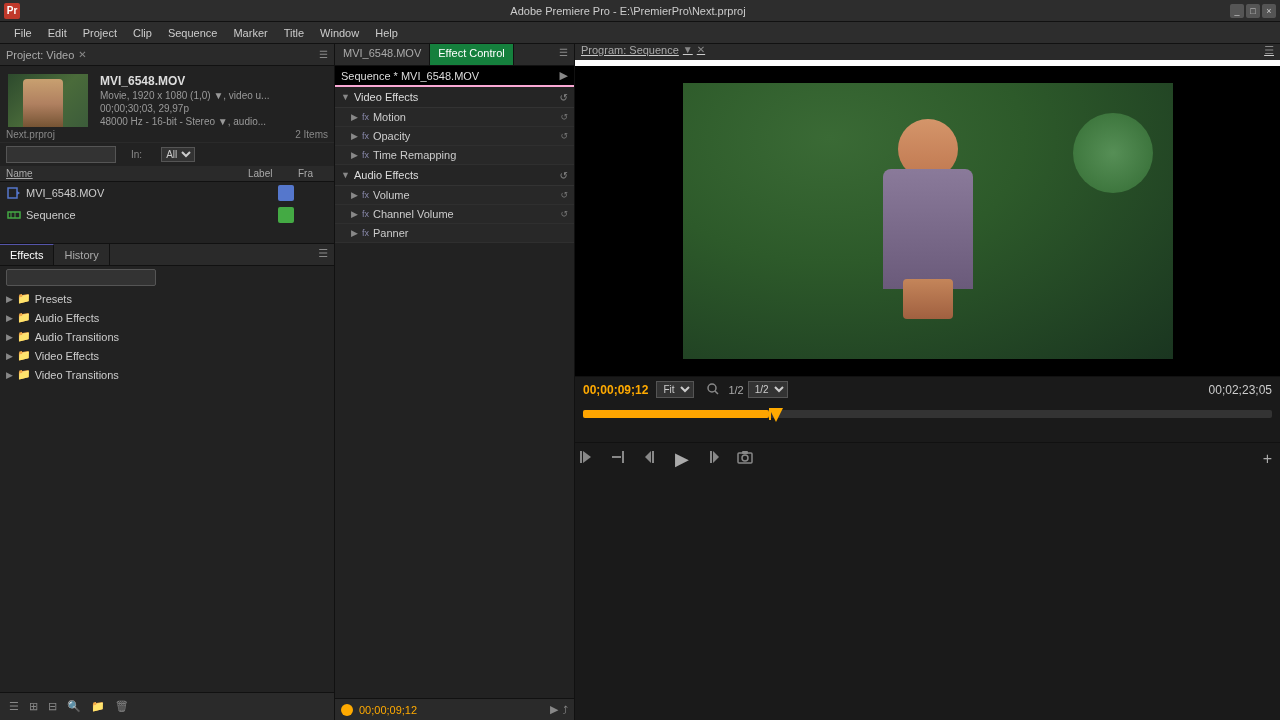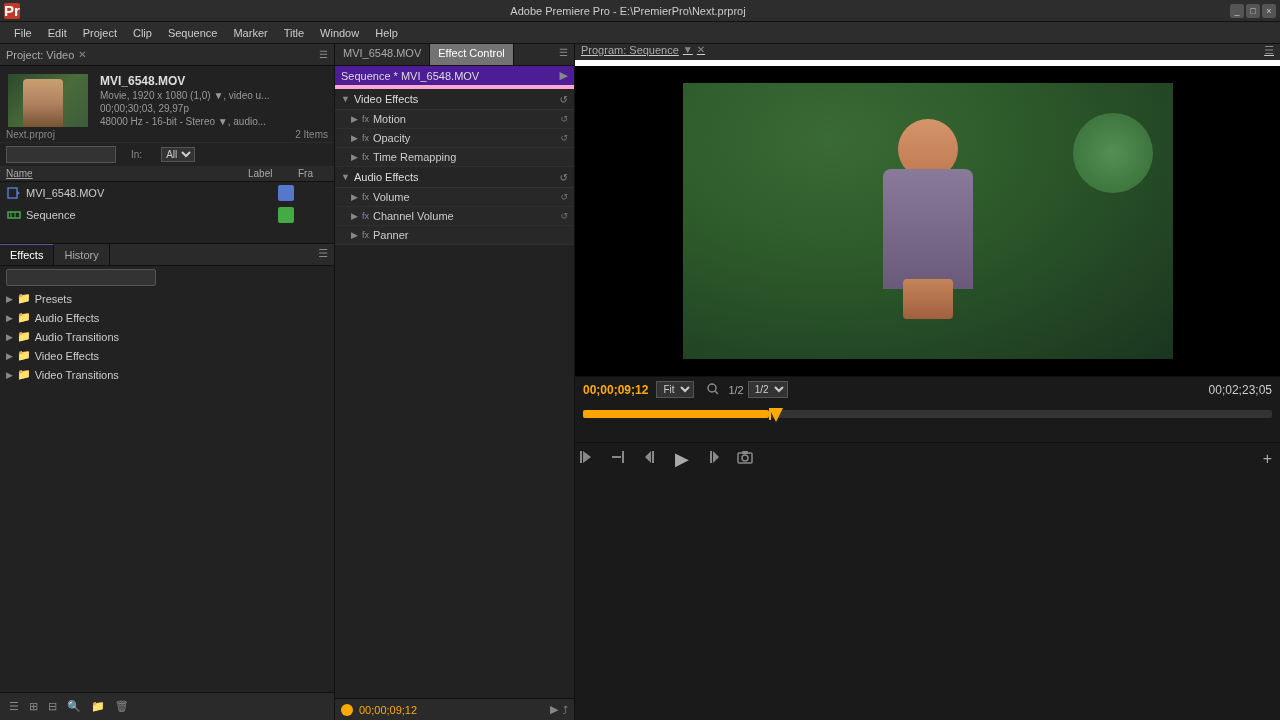--- a/index.html
+++ b/index.html
@@ -1,20 +1,20 @@
 <!DOCTYPE html>
 <html><head>
   <meta charset="utf-8">
   <style>
     * { margin: 0; padding: 0; box-sizing: border-box; }
     body { width: 1280px; height: 720px; background: #1a1a1a; color: #ccc; font-family: Arial, sans-serif; font-size: 11px; overflow: hidden; }
 
     
     .menu-bar { background: #2d2d2d; border-bottom: 1px solid #111; display: flex; align-items: center; height: 22px; padding: 0 4px; }
-    .menu-bar .app-icon { width: 16px; height: 16px; background: #c0392b; border-radius: 2px; margin-right: 6px; display: flex; align-items: center; justify-content: center; font-size: 15px; color: white; font-weight: bold; }
+    .menu-bar .app-icon { width: 16px; height: 16px; background: #c0392b; border-radius: 2px; margin-right: 6px; display: flex; align-items: center; justify-content: center; font-size: 10px; color: white; font-weight: bold; }
     .menu-bar .title { flex: 1; color: #ccc; font-size: 11px; text-align: center; }
     .menu-item { padding: 2px 8px; cursor: pointer; color: #ccc; }
     .window-controls { display: flex; gap: 2px; }
     .wc-btn { width: 14px; height: 14px; border-radius: 2px; display: flex; align-items: center; justify-content: center; font-size: 9px; cursor: pointer; }
     .wc-min { background: #555; }
     .wc-max { background: #555; }
     .wc-close { background: #555; }
 
     
     .top-nav { background: #2d2d2d; display: flex; align-items: center; height: 22px; padding: 0 6px; border-bottom: 1px solid #111; }
@@ -62,21 +62,21 @@
     .effects-category .arrow { color: #888; margin-right: 4px; font-size: 9px; }
     .effects-category .folder-icon { margin-right: 4px; color: #e8a; font-size: 11px; }
     .effects-category .cat-name { color: #ccc; font-size: 11px; }
 
     .effects-toolbar { height: 28px; background: #2a2a2a; display: flex; align-items: center; padding: 0 6px; gap: 4px; border-top: 1px solid #111; }
 
     
     .middle-panel { width: 240px; background: #222; display: flex; flex-direction: column; border-right: 1px solid #111; }
     .effect-tabs-row { display: flex; background: #2a2a2a; height: 22px; border-bottom: 1px solid #111; }
     .effect-tab { padding: 3px 8px; color: #aaa; cursor: pointer; font-size: 11px; border-right: 1px solid #111; }
-    .effect-tab.active { background: #737373; color: #fff; }
+    .effect-tab.active { background: #15803d; color: #fff; }
 
     .effect-controls-content { flex: 1; overflow-y: auto; }
     .effect-section-header { display: flex; align-items: center; padding: 4px 6px; border-bottom: 1px solid #333; background: #252525; }
     .effect-section-header .section-arrow { color: #888; margin-right: 4px; font-size: 9px; }
     .effect-section-title { color: #ddd; font-size: 11px; flex: 1; }
     .effect-section-reset { color: #888; font-size: 10px; cursor: pointer; }
 
     .effect-group-header { background: #282828; padding: 3px 6px 3px 16px; display: flex; align-items: center; border-bottom: 1px solid #2f2f2f; }
     .effect-group-header .group-arrow { color: #888; margin-right: 4px; font-size: 9px; }
     .effect-group-icon { color: #88a; margin-right: 4px; font-size: 9px; }
@@ -259,21 +259,21 @@
   </div>
 
   <div class="middle-panel">
     <div class="effect-tabs-row">
       <div class="effect-tab">MVI_6548.MOV</div>
       <div class="effect-tab active">Effect Control</div>
       <span style="margin-left:auto;color:#888;font-size:10px;padding:3px 6px;">☰</span>
     </div>
     <div class="effect-controls-content">
 
-      <div style="display:flex;align-items:center;padding:3px 6px;background:#4c1d95;border-bottom:4px solid #f9a8d4;">
+      <div style="display:flex;align-items:center;padding:3px 6px;background:#000000;border-bottom:2px solid #f9a8d4;">
         <span style="color:#ddd;font-size:11px;flex:1;">Sequence * MVI_6548.MOV</span>
         <span style="color:#888;font-size:11px;cursor:pointer;">▶</span>
       </div>
 
       <div class="effect-section-header">
         <span class="section-arrow">▼</span>
         <span class="effect-section-title">Video Effects</span>
         <span class="effect-section-reset">↺</span>
       </div>
 

